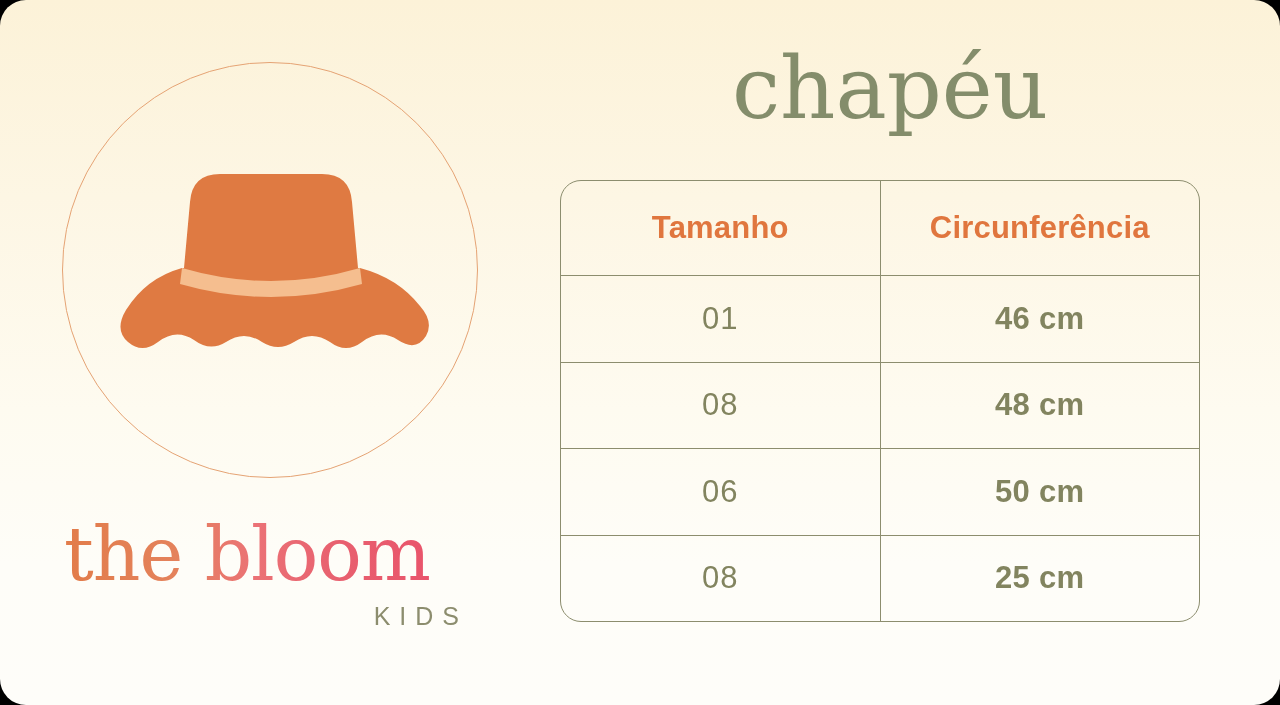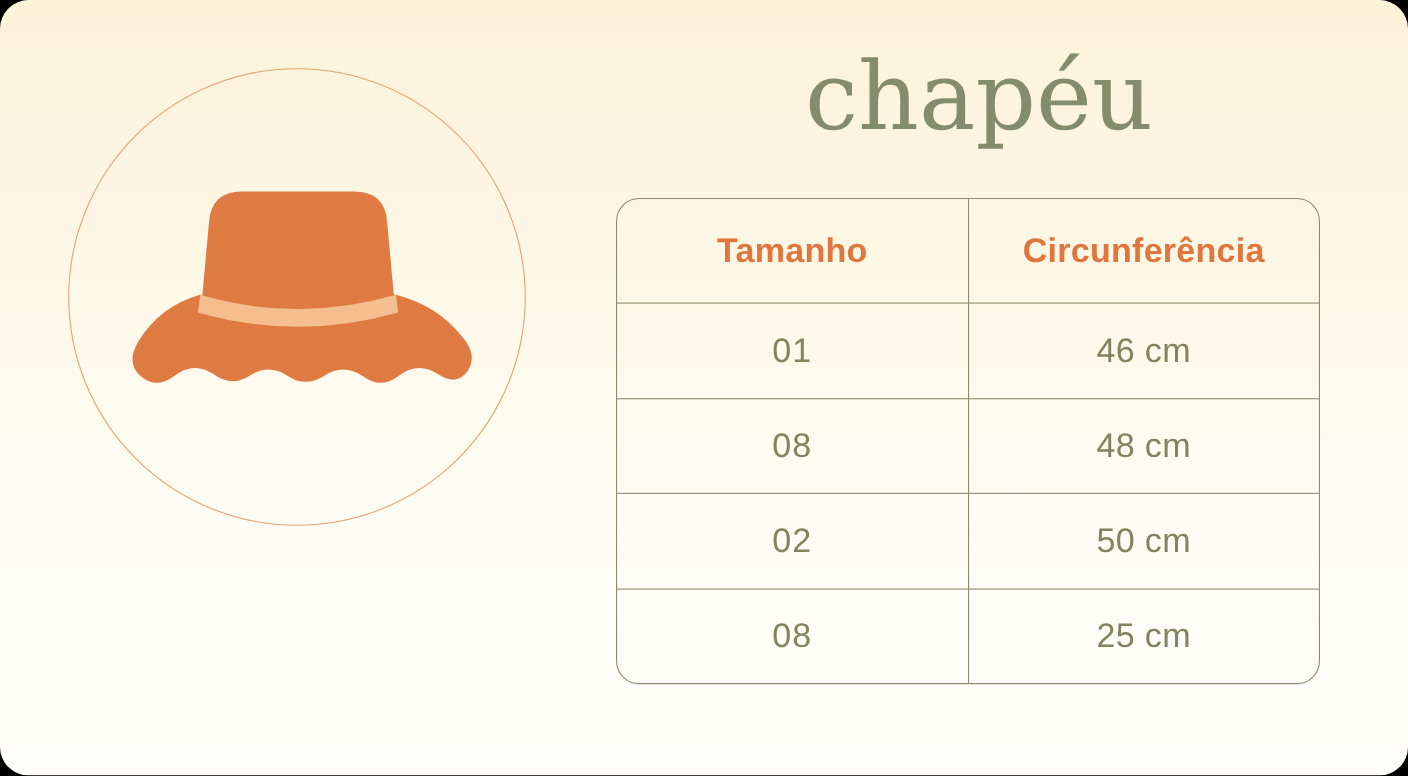--- a/index.html
+++ b/index.html
@@ -142,21 +142,21 @@
     height: 69px;
     font-family: "Liberation Sans", sans-serif;
     color: #82845F;
     font-size: 31px;
   }
   #size-table tbody td.size-cell {
     font-weight: 400;
     letter-spacing: 1px;
   }
   #size-table tbody td.measure-cell {
-    font-weight: normal;
+    font-weight: bold;
     letter-spacing: 0.3px;
     text-align: center;
   }
 </style>
 </head>
 <body>
 
 <div id="canvas">
 
   <div id="left-panel">
@@ -181,20 +181,37 @@
                  Q274 168 292 180
                  Q310 192 320 176
                  Q328 162 314 146
                  Q292 118 254 108
                  Z" fill="#DF7A42"></path>
 
         <path d="M76 108 Q165 134 254 108 L256 124 Q165 150 74 124 Z" fill="#F5BE8F"></path>
       </svg>
     </div>
 
+    <div id="logo-block">
+      <div id="logo-wordmark">
+        <svg viewBox="0 0 418 84" width="418" height="84" xmlns="http://www.w3.org/2000/svg">
+          <defs>
+            <linearGradient id="bloomGrad" x1="0" y1="0" x2="1" y2="0">
+              <stop offset="0%" stop-color="#E27C4A"></stop>
+              <stop offset="30%" stop-color="#E4825B"></stop>
+              <stop offset="52%" stop-color="#EB7276"></stop>
+              <stop offset="75%" stop-color="#E8606F"></stop>
+              <stop offset="100%" stop-color="#E9546B"></stop>
+            </linearGradient>
+          </defs>
+          <text x="2" y="68" font-family="DejaVu Serif, Liberation Serif, serif" font-size="74" font-weight="400" letter-spacing="-1" fill="url(#bloomGrad)">the bloom</text>
+        </svg>
+      </div>
+      <div id="logo-kids">KIDS</div>
+    </div>
   </div>
 
   <div id="right-panel">
 
     <div id="page-title">chapéu</div>
 
     <div id="size-table">
       <table>
         <thead>
           <tr>
@@ -205,21 +222,21 @@
         <tbody>
           <tr>
             <td class="size-cell">01</td>
             <td class="measure-cell">46 cm</td>
           </tr>
           <tr>
             <td class="size-cell">08</td>
             <td class="measure-cell">48 cm</td>
           </tr>
           <tr>
-            <td class="size-cell">02</td>
+            <td class="size-cell">06</td>
             <td class="measure-cell">50 cm</td>
           </tr>
           <tr>
             <td class="size-cell">08</td>
             <td class="measure-cell">25 cm</td>
           </tr>
         </tbody>
       </table>
     </div>
   </div>

